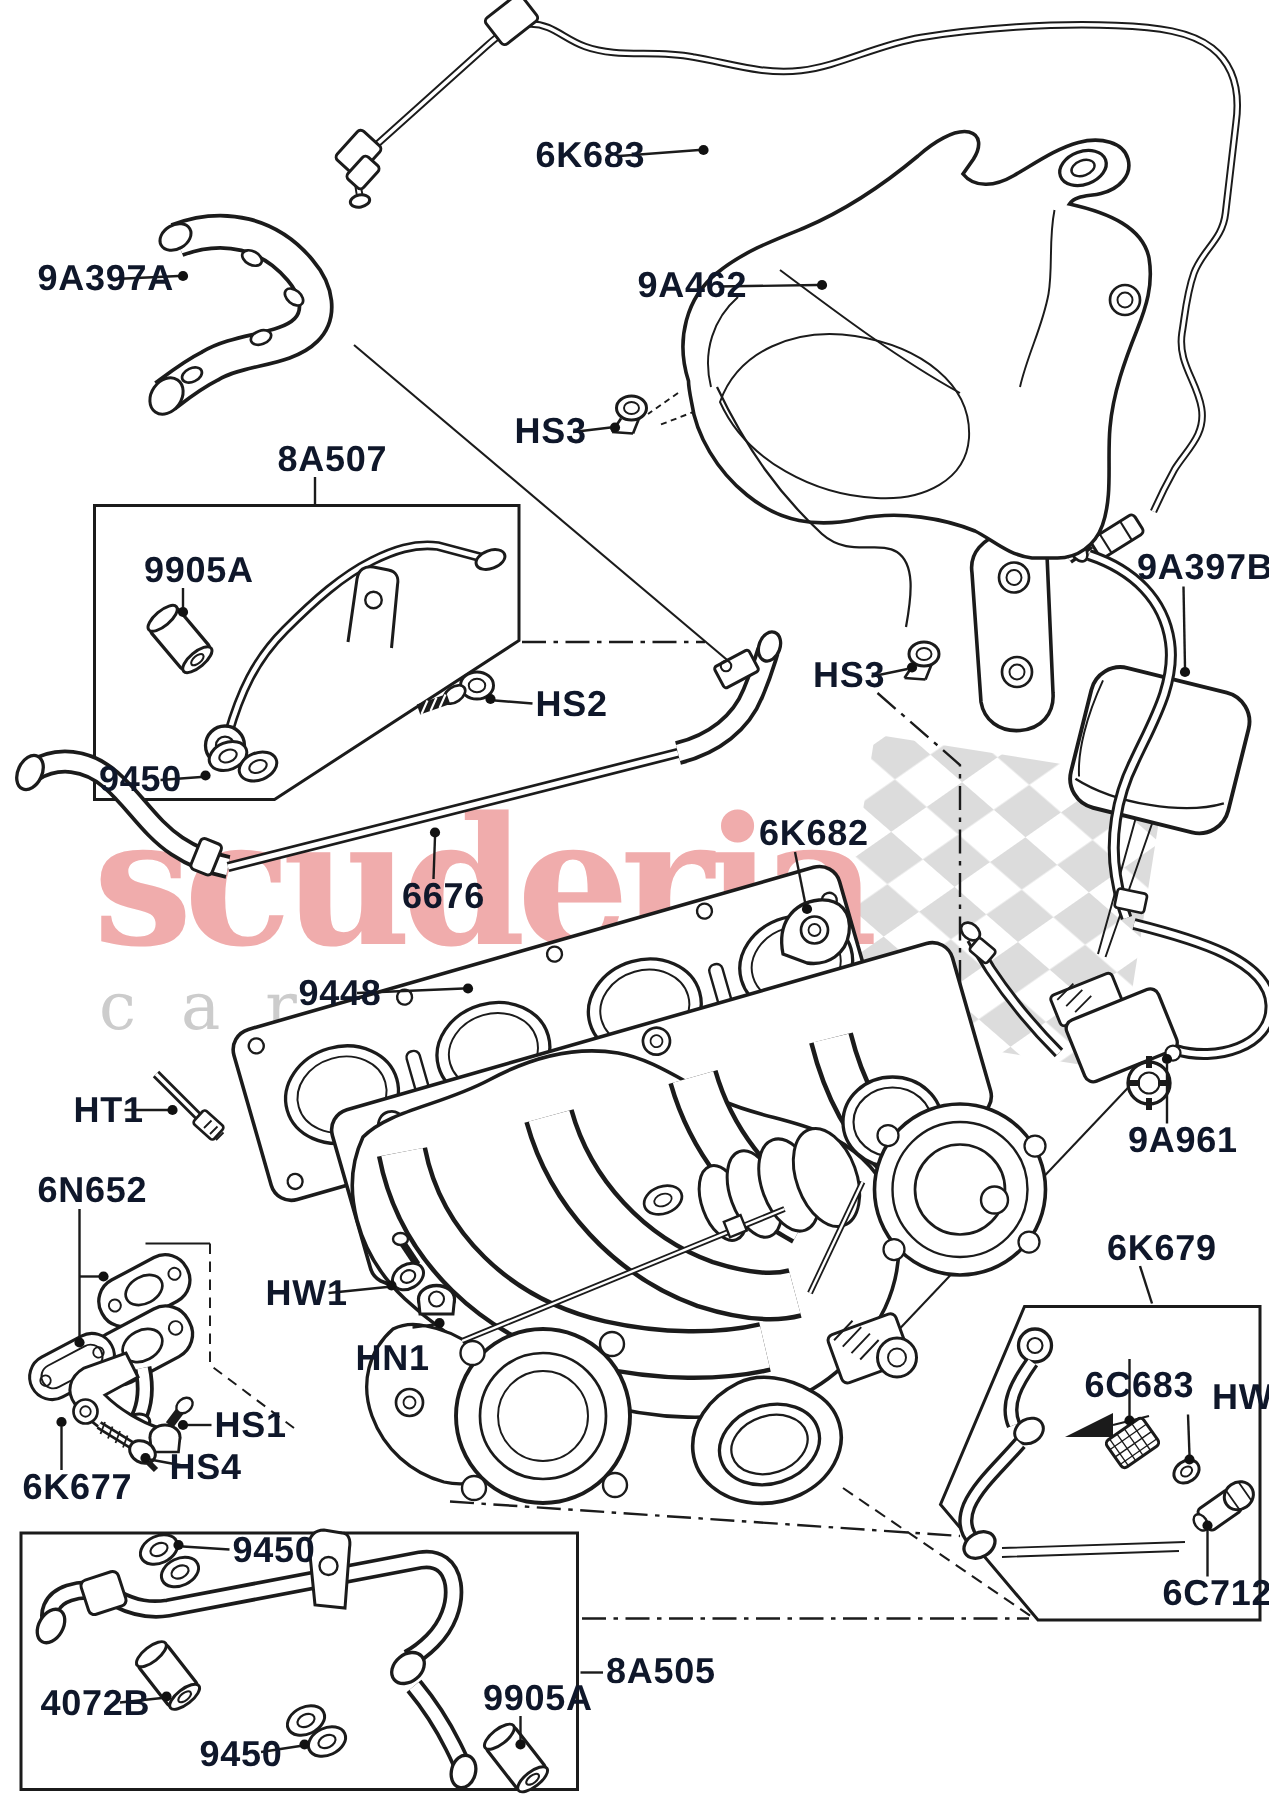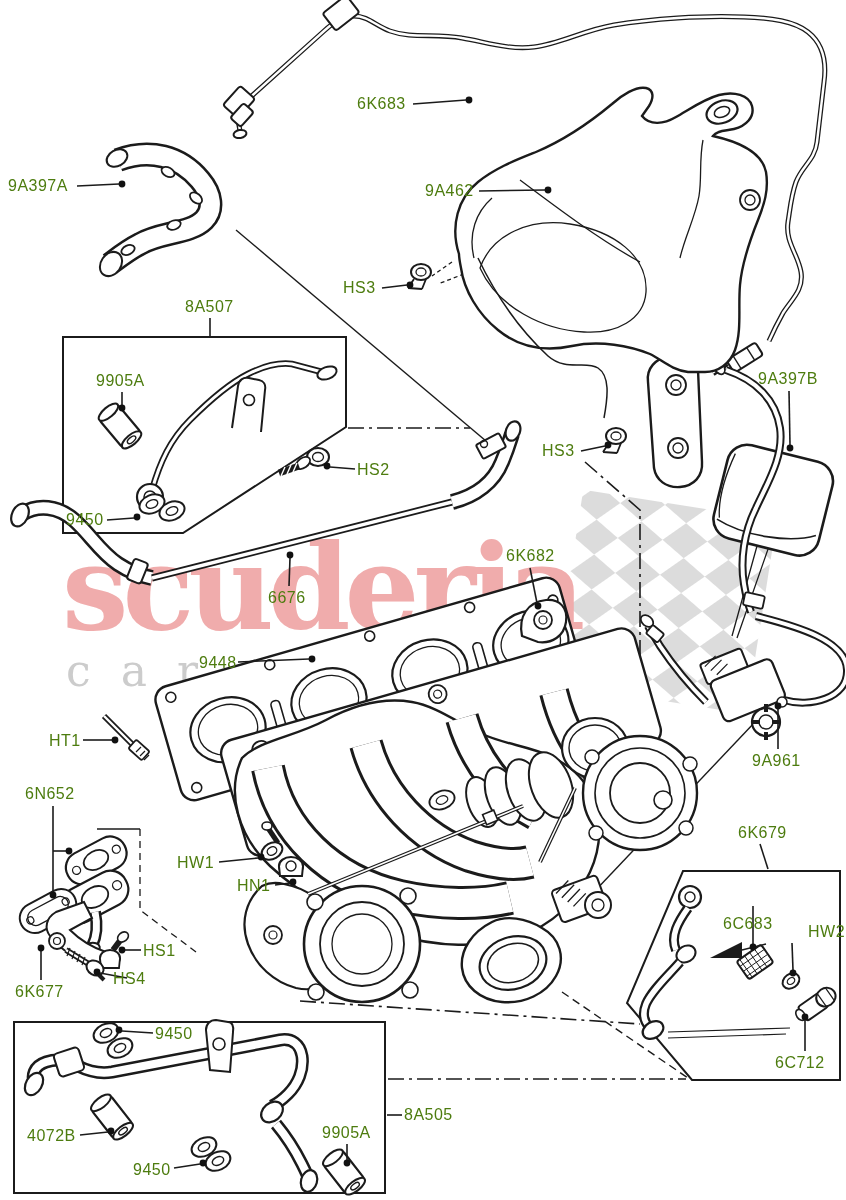--- a/index.html
+++ b/index.html
@@ -1,20 +1,20 @@
 <!DOCTYPE html>
 <html><head>
 <meta charset="utf-8">
 <style>
   html,body{margin:0;padding:0;background:#ffffff;}
   .stage{position:relative;width:846px;height:1200px;background:#fff;overflow:hidden;
          font-family:"Liberation Sans",sans-serif;}
   .stage svg{position:absolute;left:0;top:0;}
-  .lbl{position:absolute;color:#4d7c0f;font-size:16px;line-height:20px;white-space:nowrap;
-       cursor:pointer;letter-spacing:0.5px;}
+  .lbl{position:absolute;color:#0f172a;font-size:24px;line-height:20px;white-space:nowrap;
+       cursor:pointer;letter-spacing:0.5px;font-weight:bold;}
   .wm-red{font-family:"DejaVu Serif",serif;font-weight:bold;font-size:118px;letter-spacing:-6px;
           fill:#f0acac;}
   .wm-gray{font-family:"DejaVu Serif",serif;font-size:44px;letter-spacing:30px;word-spacing:38px;
           fill:#cccccc;}
 </style>
 </head>
 <body>
 
 <div class="stage">
 <svg width="846" height="1200" viewBox="0 0 846 1200">
@@ -446,36 +446,36 @@
     <circle cx="203" cy="1163" r="3.4"></circle>
         <circle cx="347" cy="1163" r="3.4"></circle>
     <circle cx="778" cy="706" r="3.4"></circle>
         <circle cx="753" cy="947" r="3.4"></circle>
     <circle cx="793" cy="973" r="3.4"></circle>
         <circle cx="805" cy="1017" r="3.4"></circle>
   </g>
 </svg>
 
 <div class="lbl" style="left:357px;top:94px">6K683</div>
-<div class="lbl" style="left:8px;top:176px">9A397A</div>
+<div class="lbl" style="left:25px;top:176px">9A397A</div>
 <div class="lbl" style="left:425px;top:181px">9A462</div>
 <div class="lbl" style="left:343px;top:278px">HS3</div>
 <div class="lbl" style="left:185px;top:297px">8A507</div>
 <div class="lbl" style="left:96px;top:371px">9905A</div>
 <div class="lbl" style="left:357px;top:460px">HS2</div>
 <div class="lbl" style="left:66px;top:510px">9450</div>
 <div class="lbl" style="left:268px;top:588px">6676</div>
 <div class="lbl" style="left:506px;top:546px">6K682</div>
 <div class="lbl" style="left:199px;top:653px">9448</div>
 <div class="lbl" style="left:49px;top:731px">HT1</div>
 <div class="lbl" style="left:758px;top:369px">9A397B</div>
 <div class="lbl" style="left:542px;top:441px">HS3</div>
 <div class="lbl" style="left:25px;top:784px">6N652</div>
 <div class="lbl" style="left:177px;top:853px">HW1</div>
-<div class="lbl" style="left:237px;top:876px">HN1</div>
+<div class="lbl" style="left:237px;top:896px">HN1</div>
 <div class="lbl" style="left:143px;top:941px">HS1</div>
 <div class="lbl" style="left:113px;top:969px">HS4</div>
 <div class="lbl" style="left:15px;top:982px">6K677</div>
 <div class="lbl" style="left:155px;top:1024px">9450</div>
 <div class="lbl" style="left:27px;top:1126px">4072B</div>
 <div class="lbl" style="left:133px;top:1160px">9450</div>
 <div class="lbl" style="left:322px;top:1123px">9905A</div>
 <div class="lbl" style="left:404px;top:1105px">8A505</div>
 <div class="lbl" style="left:752px;top:751px">9A961</div>
 <div class="lbl" style="left:738px;top:823px">6K679</div>

